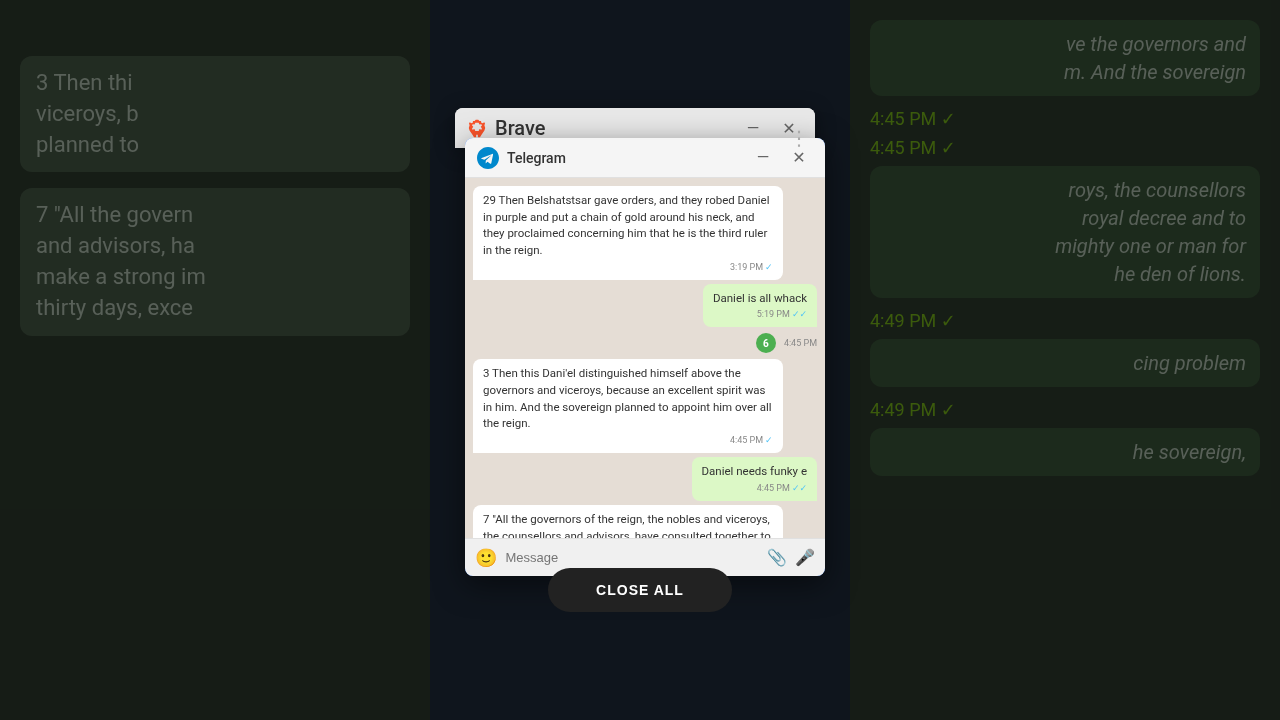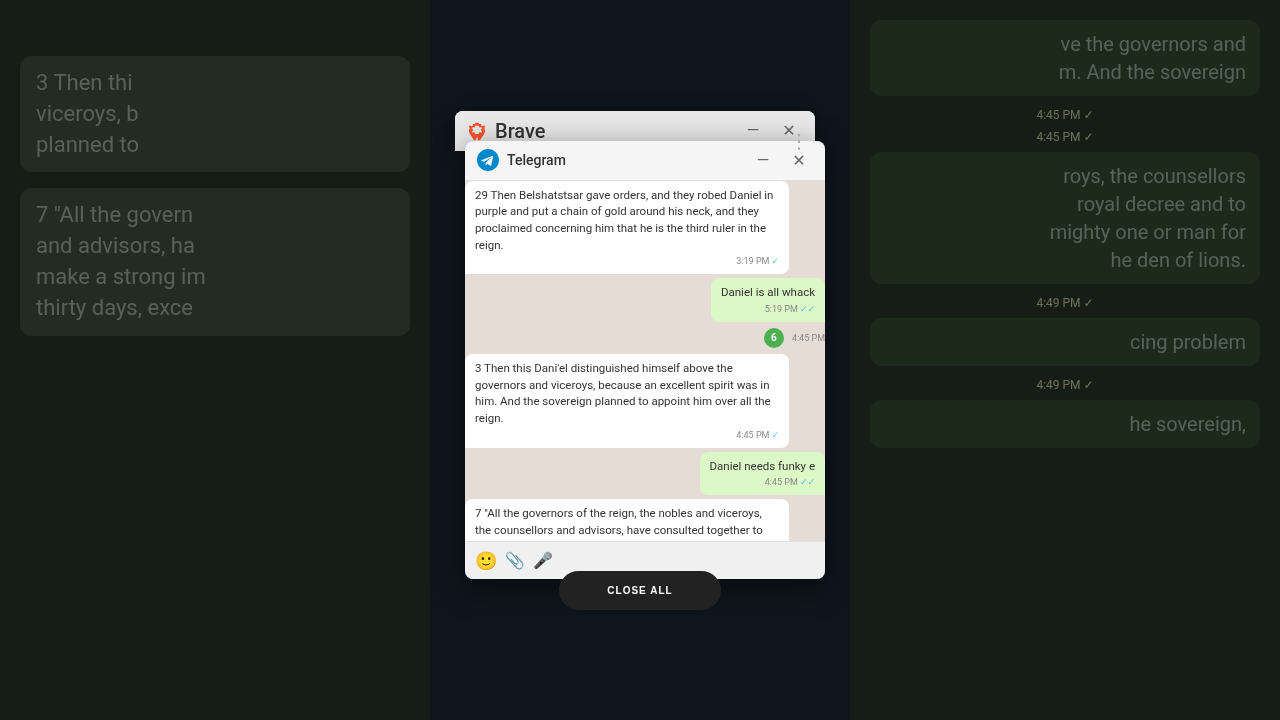--- a/index.html
+++ b/index.html
@@ -57,26 +57,27 @@
     .bg-bubble-right {
       background: #3a5a3a;
       border-radius: 12px;
       padding: 10px 14px;
       margin-bottom: 12px;
       margin-left: auto;
       color: #c8d8c8;
       font-size: 20px;
       line-height: 1.4;
       text-align: right;
+      font-style: italic;
     }
 
     .bg-timestamp {
-      color: #fef9c3;
-      font-size: 12px;
-      text-align: center;
+      color: #84cc16;
+      font-size: 18px;
+      text-align: left;
       margin-bottom: 8px;
     }
 
     
     .modal-overlay {
       position: absolute;
       inset: 0;
       background: rgba(0,0,0,0.5);
       display: flex;
       flex-direction: column;
@@ -177,20 +178,21 @@
 
     .telegram-title-text {
       font-size: 14px;
       color: #333;
       font-weight: 500;
     }
 
     
     .chat-area {
       background: #e5ddd5;
+      padding: 8px;
       height: 360px;
       overflow-y: auto;
       display: flex;
       flex-direction: column;
       gap: 4px;
     }
 
     .msg-received {
       background: #ffffff;
       border-radius: 8px 8px 8px 0;
@@ -295,21 +297,21 @@
     }
 
     
     .close-all-btn {
       margin-top: 22px;
       background: #222;
       color: #fff;
       border: none;
       border-radius: 30px;
       padding: 14px 48px;
-      font-size: 10px;
+      font-size: 14px;
       font-weight: 700;
       letter-spacing: 1px;
       cursor: pointer;
       text-transform: uppercase;
       z-index: 10;
     }
 
     
     .brave-lion {
       fill: #fb542b;
@@ -430,20 +432,21 @@
 
         <div class="msg-received">
           <span>7 "All the governors of the reign, the nobles and viceroys, the counsellors and advisors, have consulted together to establish a royal decree and to make a strong interdict, that whoever petitions any mighty one or man for thirty days, except you, O sovereign, is thrown into the den of lions.</span>
           
         </div>
 
       </div>
 
       <div class="msg-input-area">
         <span class="msg-emoji-btn">🙂</span>
+        <input class="msg-input" type="text" placeholder="Message" style="">
         <span class="msg-attach-btn">📎</span>
         <span class="msg-mic-btn">🎤</span>
       </div>
     </div>
   </div>
 
   <button class="close-all-btn">CLOSE ALL</button>
 </div>
 
 </body></html>

